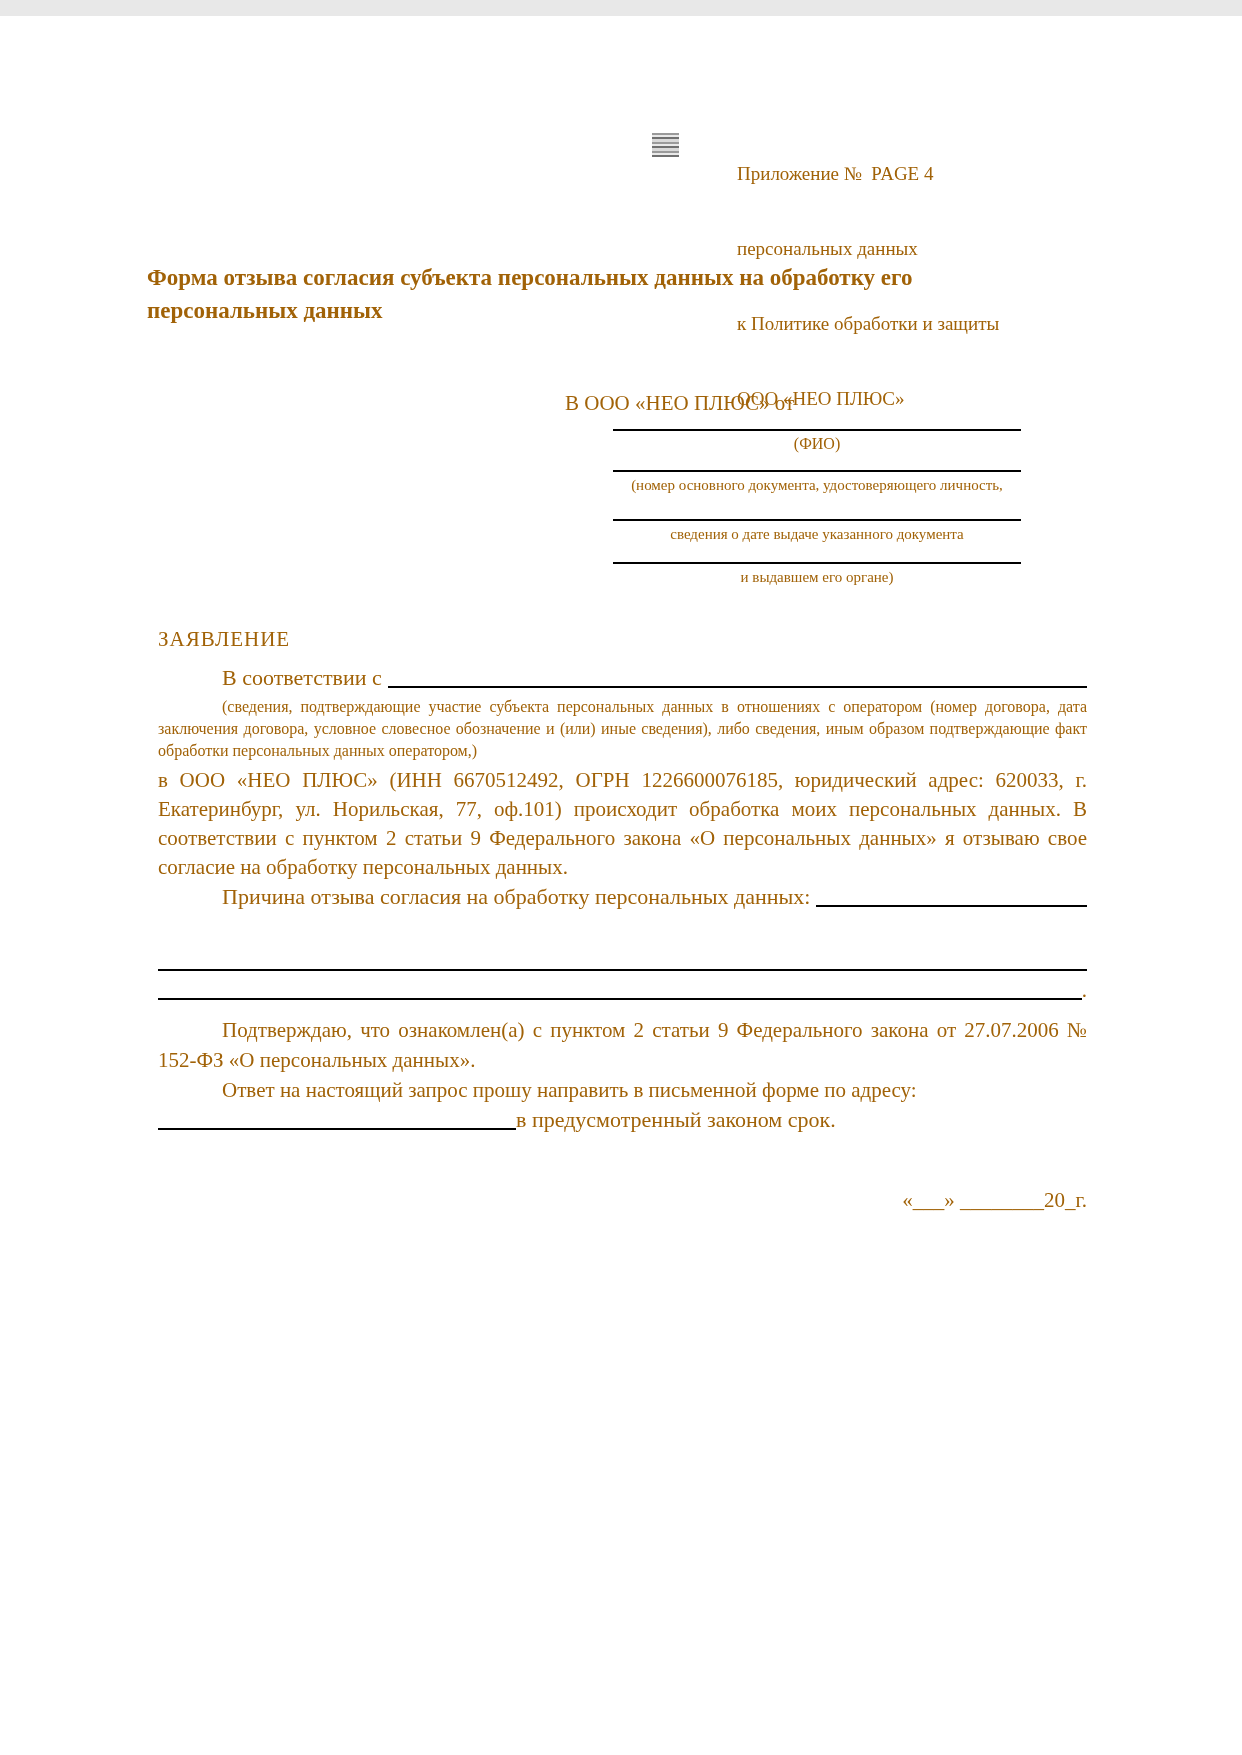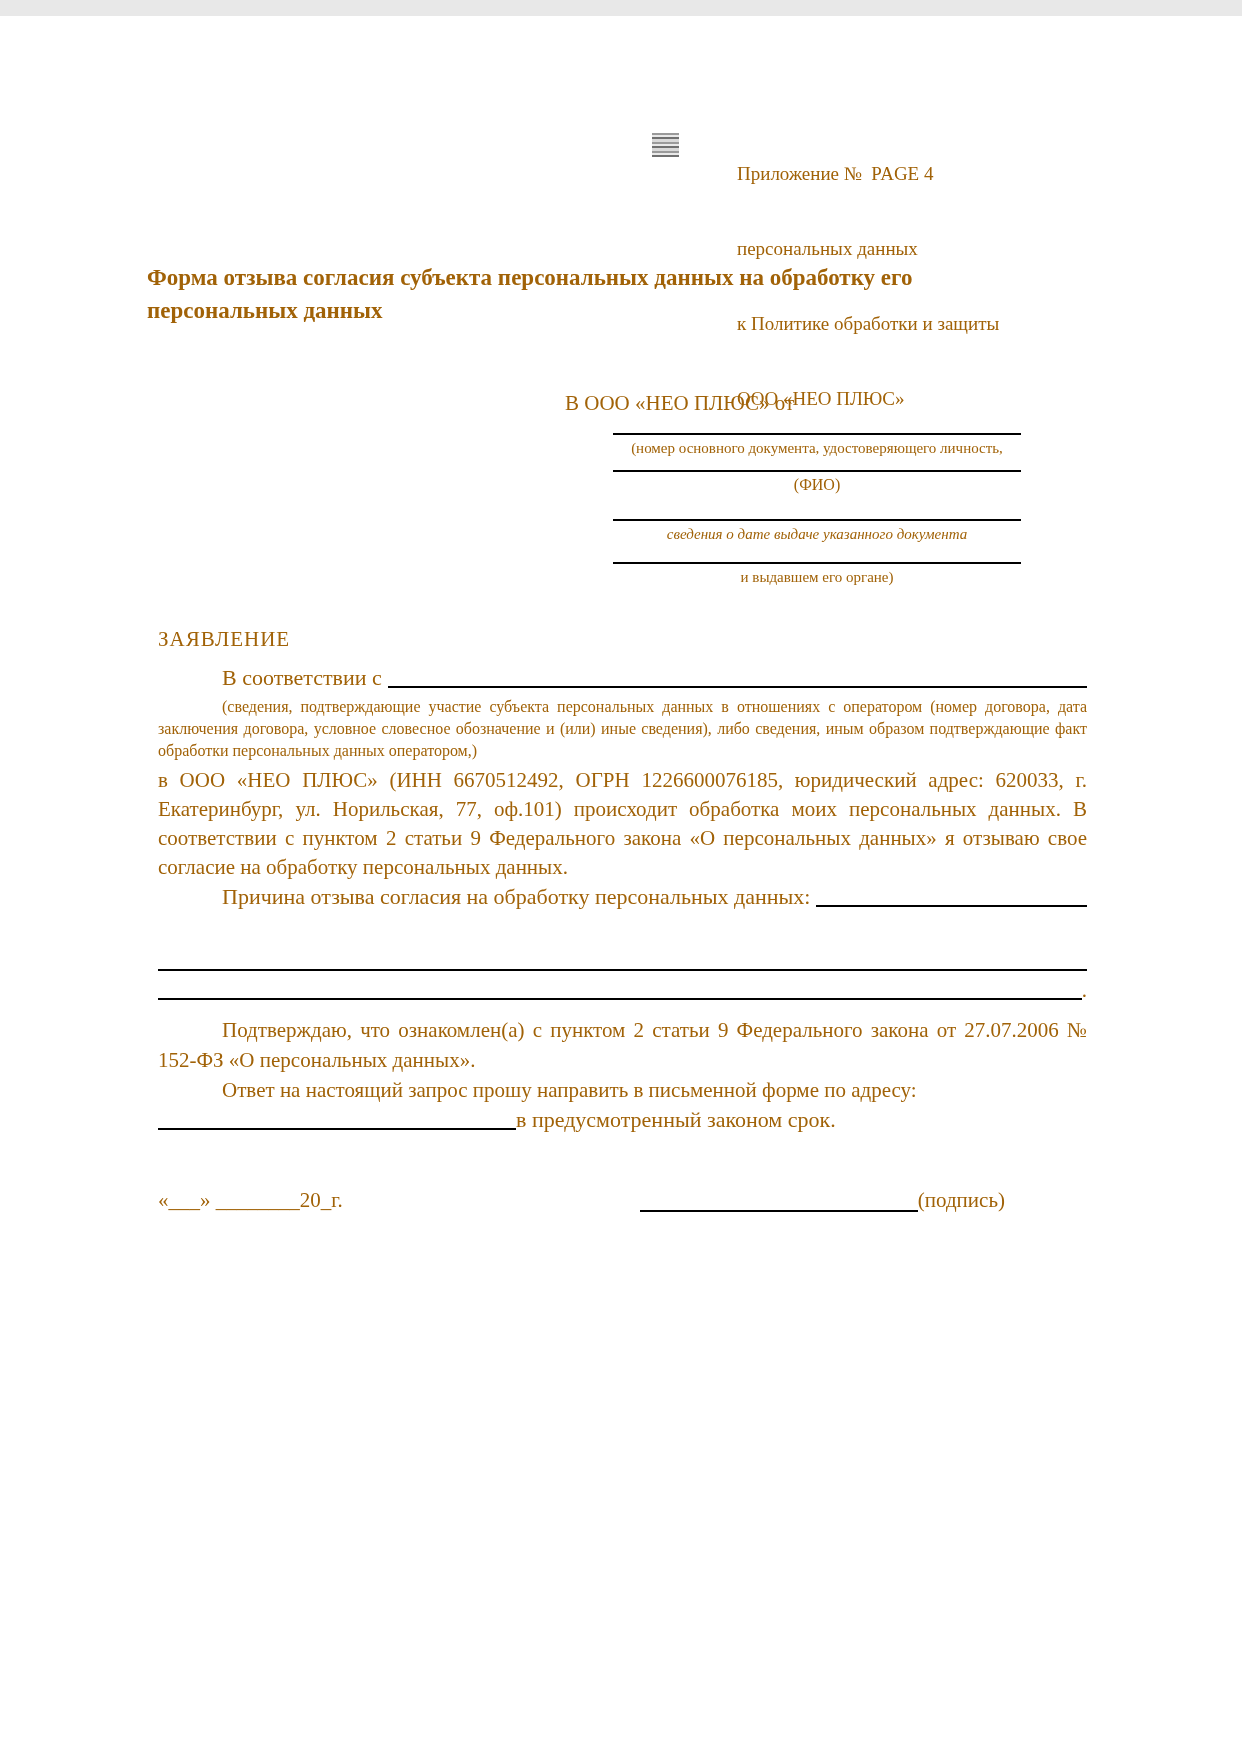--- a/index.html
+++ b/index.html
@@ -29,21 +29,21 @@
   .title {
     margin: 48px 0 0 -11px;
     width: 905px;
     font-size: 23px; line-height: 33px; font-weight: bold;
   }
   
   .to-line { margin: 62px 0 0 407px; font-size: 21px; line-height: 28px; }
   .field { width: 408px; margin-left: 455px; }
   .f1 { margin-top: 12px; }
   .f2 { margin-top: 16px; }
-  .f3 { margin-top: 24px; font-style: italic; }
+  .f3 { margin-top: 24px; }
   .f4 { margin-top: 18px; }
   .field-line { border-bottom: 2px solid #000; height: 0; }
   .field-caption { text-align: center; font-size: 16px; line-height: 20px; margin-top: 3px; }
   .small-cap { font-size: 15px; }
   
   .heading { margin-top: 40px; text-align: left; font-size: 21px; letter-spacing: 1px; }
   .flexline { display: flex; align-items: flex-end; font-size: 22px; line-height: 29px; margin: 0; }
   .intro { margin-top: 11px; }
   .indent { margin-left: 64px; }
   .inline-rule { border-bottom: 2px solid #000; margin-bottom: 4px; }
@@ -89,27 +89,27 @@
       <div>персональных данных</div>
       <div>к Политике обработки и защиты</div>
       <div>ООО «НЕО ПЛЮС»</div>
     </div>
   </div>
 
   <div class="title">Форма отзыва согласия субъекта персональных данных на обработку его персональных данных</div>
 
   <div class="to-line">В ООО «НЕО ПЛЮС» от</div>
 
+  <div class="field f1">
+    <div class="field-line"></div>
+    <div class="field-caption">(ФИО)</div>
+  </div>
   <div class="field f2">
     <div class="field-line"></div>
     <div class="field-caption small-cap">(номер основного документа, удостоверяющего личность,</div>
-  </div>
-  <div class="field f1">
-    <div class="field-line"></div>
-    <div class="field-caption">(ФИО)</div>
   </div>
   <div class="field f3">
     <div class="field-line"></div>
     <div class="field-caption small-cap">сведения о дате выдаче указанного документа</div>
   </div>
   <div class="field f4">
     <div class="field-line"></div>
     <div class="field-caption small-cap">и выдавшем его органе)</div>
   </div>
 
@@ -141,19 +141,15 @@
 
   <p class="response">Ответ на настоящий запрос прошу направить в письменной форме по адресу:</p>
 
   <p class="flexline response2">
     <span class="inline-rule addr-rule"></span>
     <span>в предусмотренный законом срок.</span>
   </p>
 
   <div class="footer-row">
     <span>«___» ________20_г.</span>
-    <span class="sig-group">
-      <span class="sig-rule"></span>
-      <span>(подпись)</span>
-    </span>
   </div>
 
 </div>
 
 </body></html>

